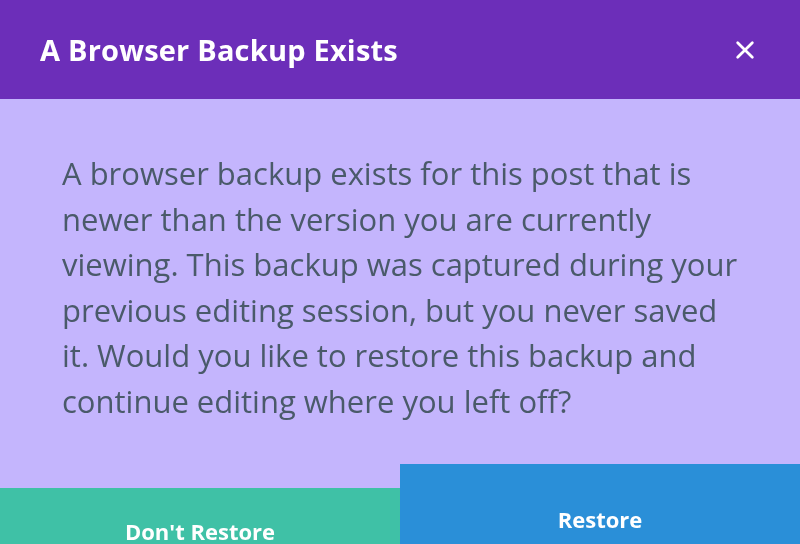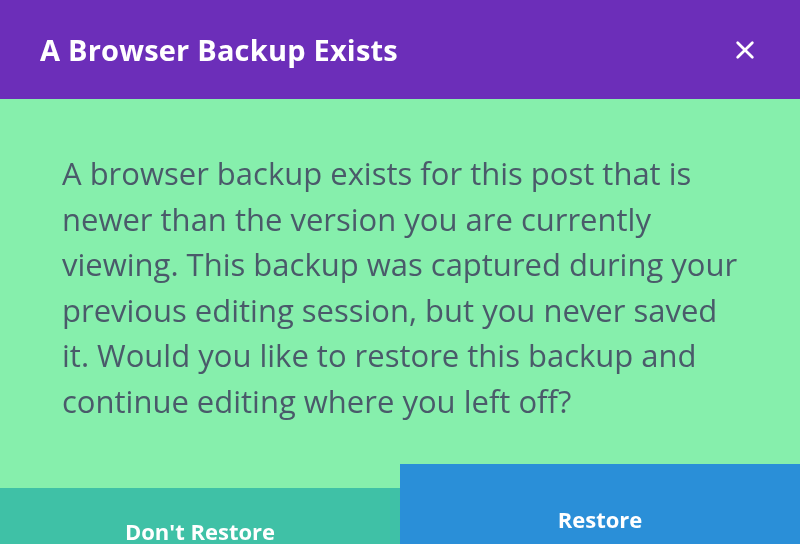--- a/index.html
+++ b/index.html
@@ -12,21 +12,21 @@
       background: #ffffff;
       width: 800px;
       height: 544px;
       overflow: hidden;
     }
     .dialog {
       width: 100%;
       height: 100%;
       display: flex;
       flex-direction: column;
-      background: #86efac;
+      background: #c4b5fd;
     }
     .dialog-header {
       background: #6c2eb9;
       color: #ffffff;
       padding: 30px 40px;
       display: flex;
       align-items: center;
       justify-content: space-between;
     }
     .dialog-title {

